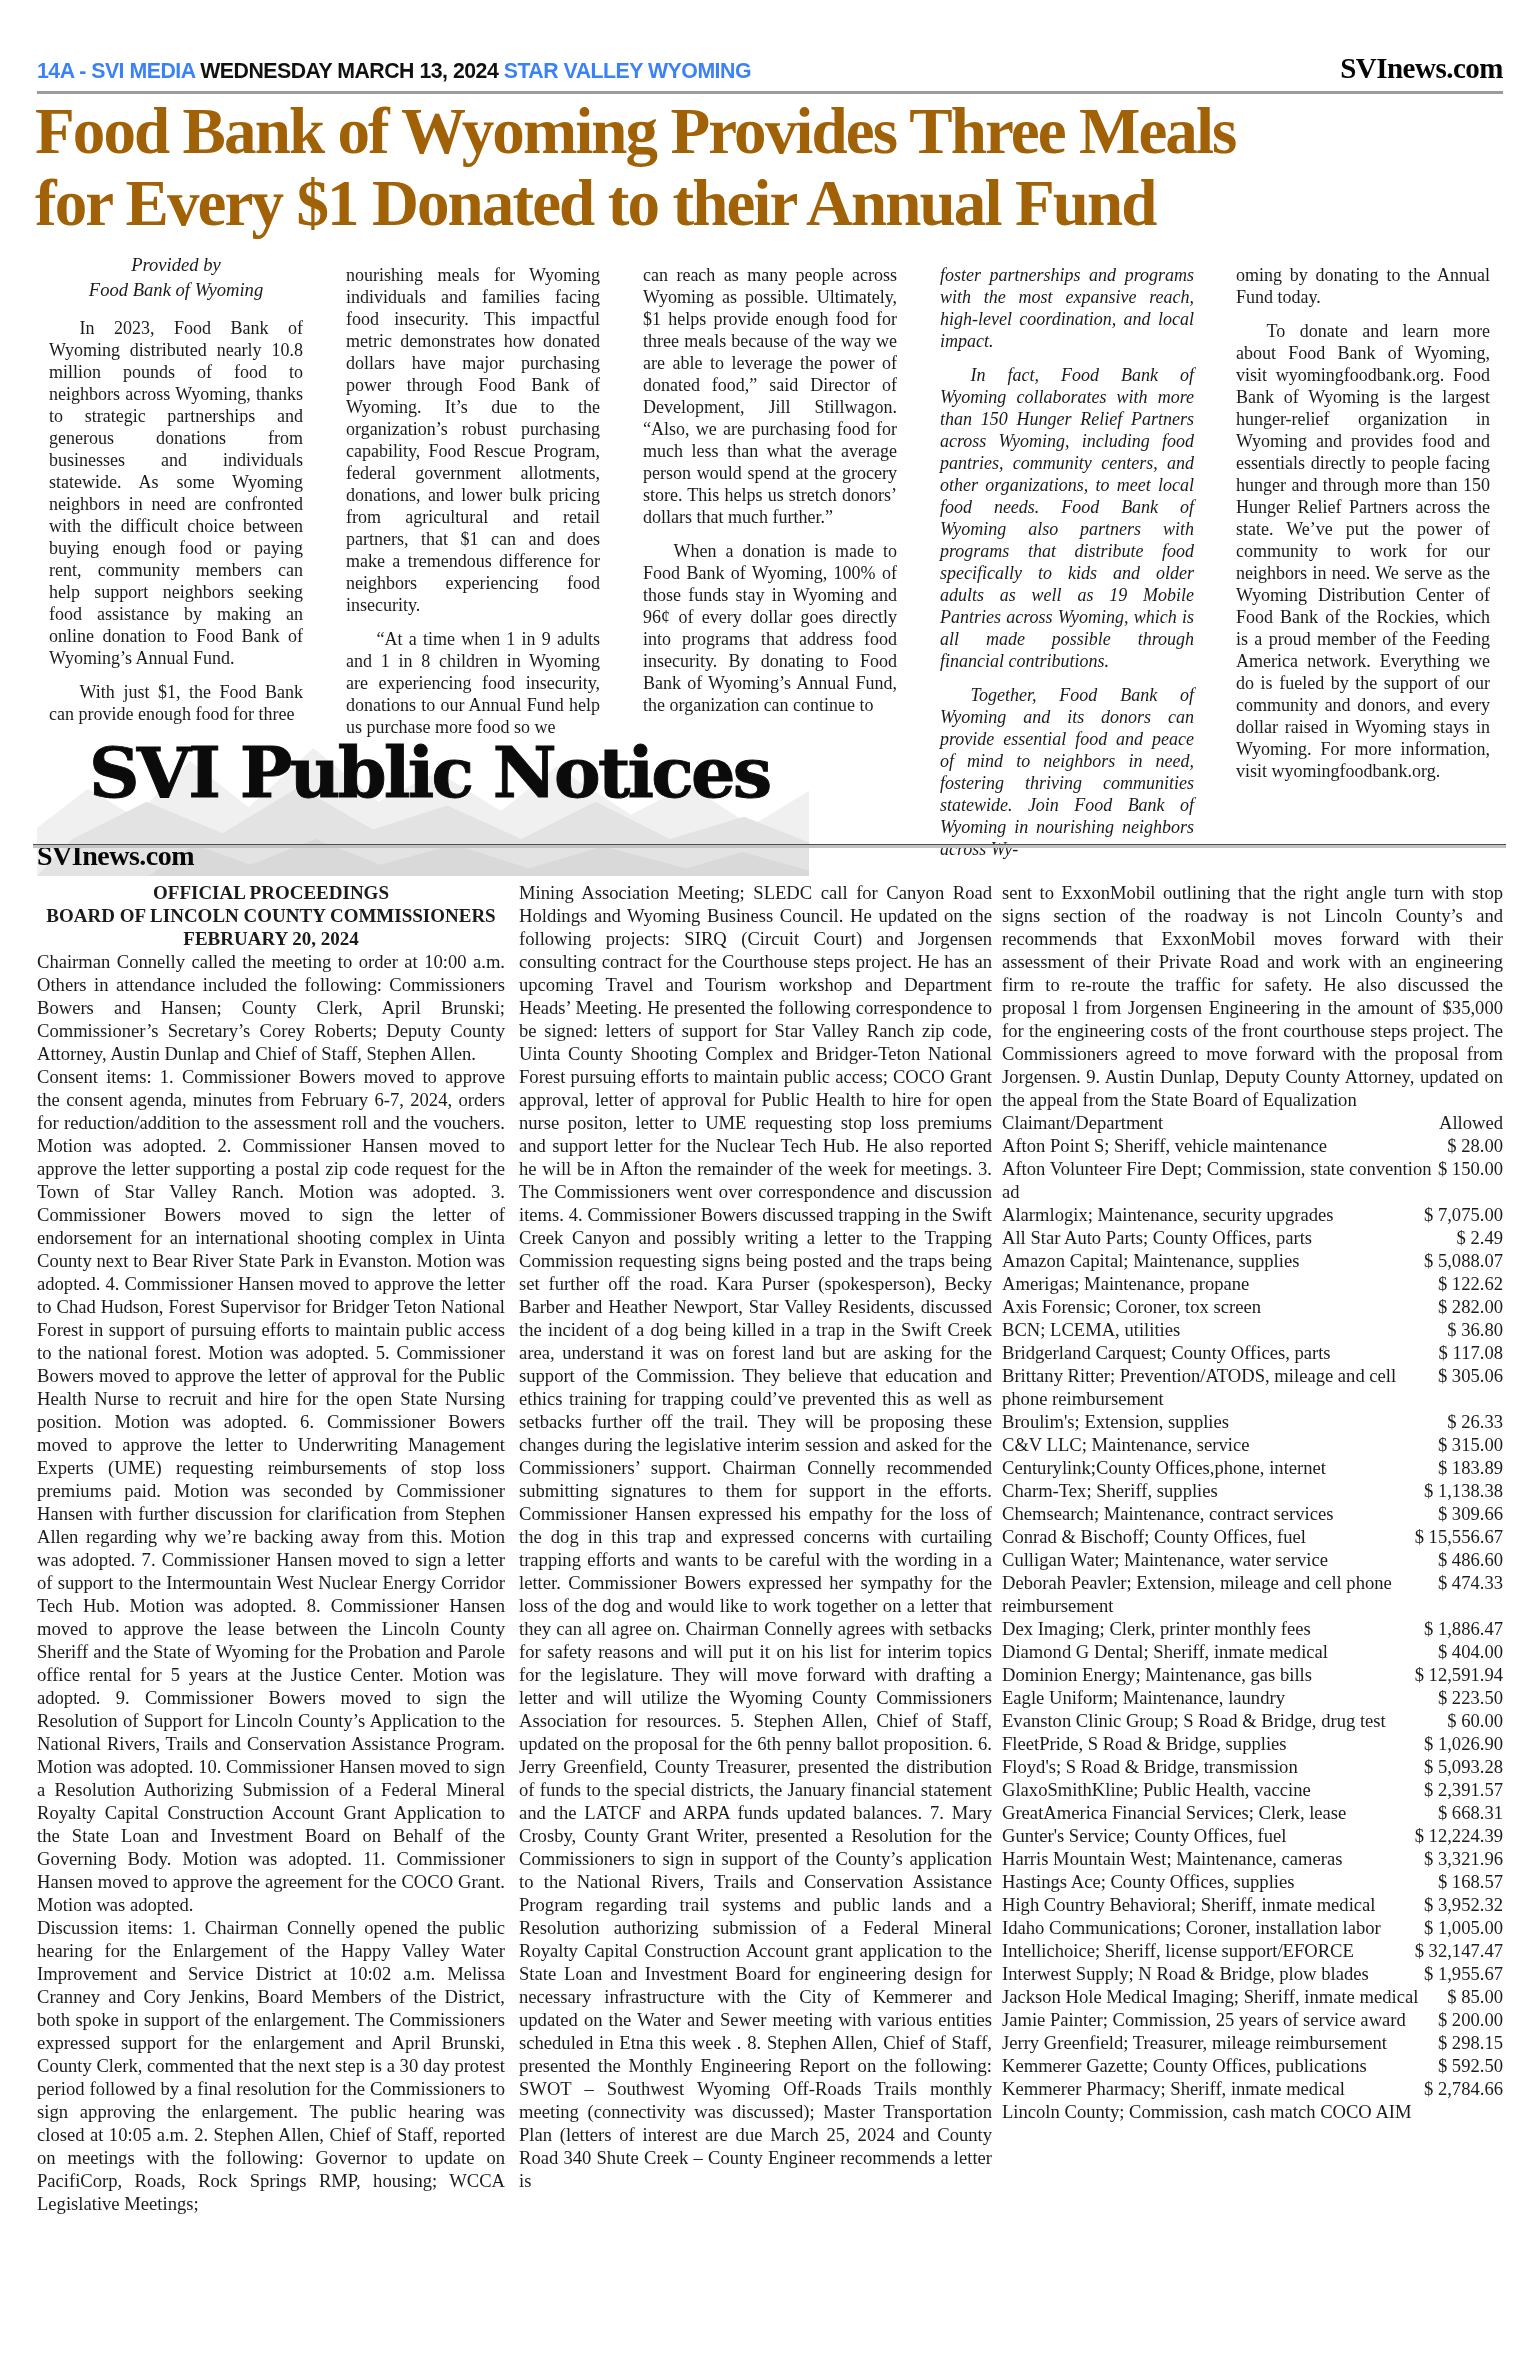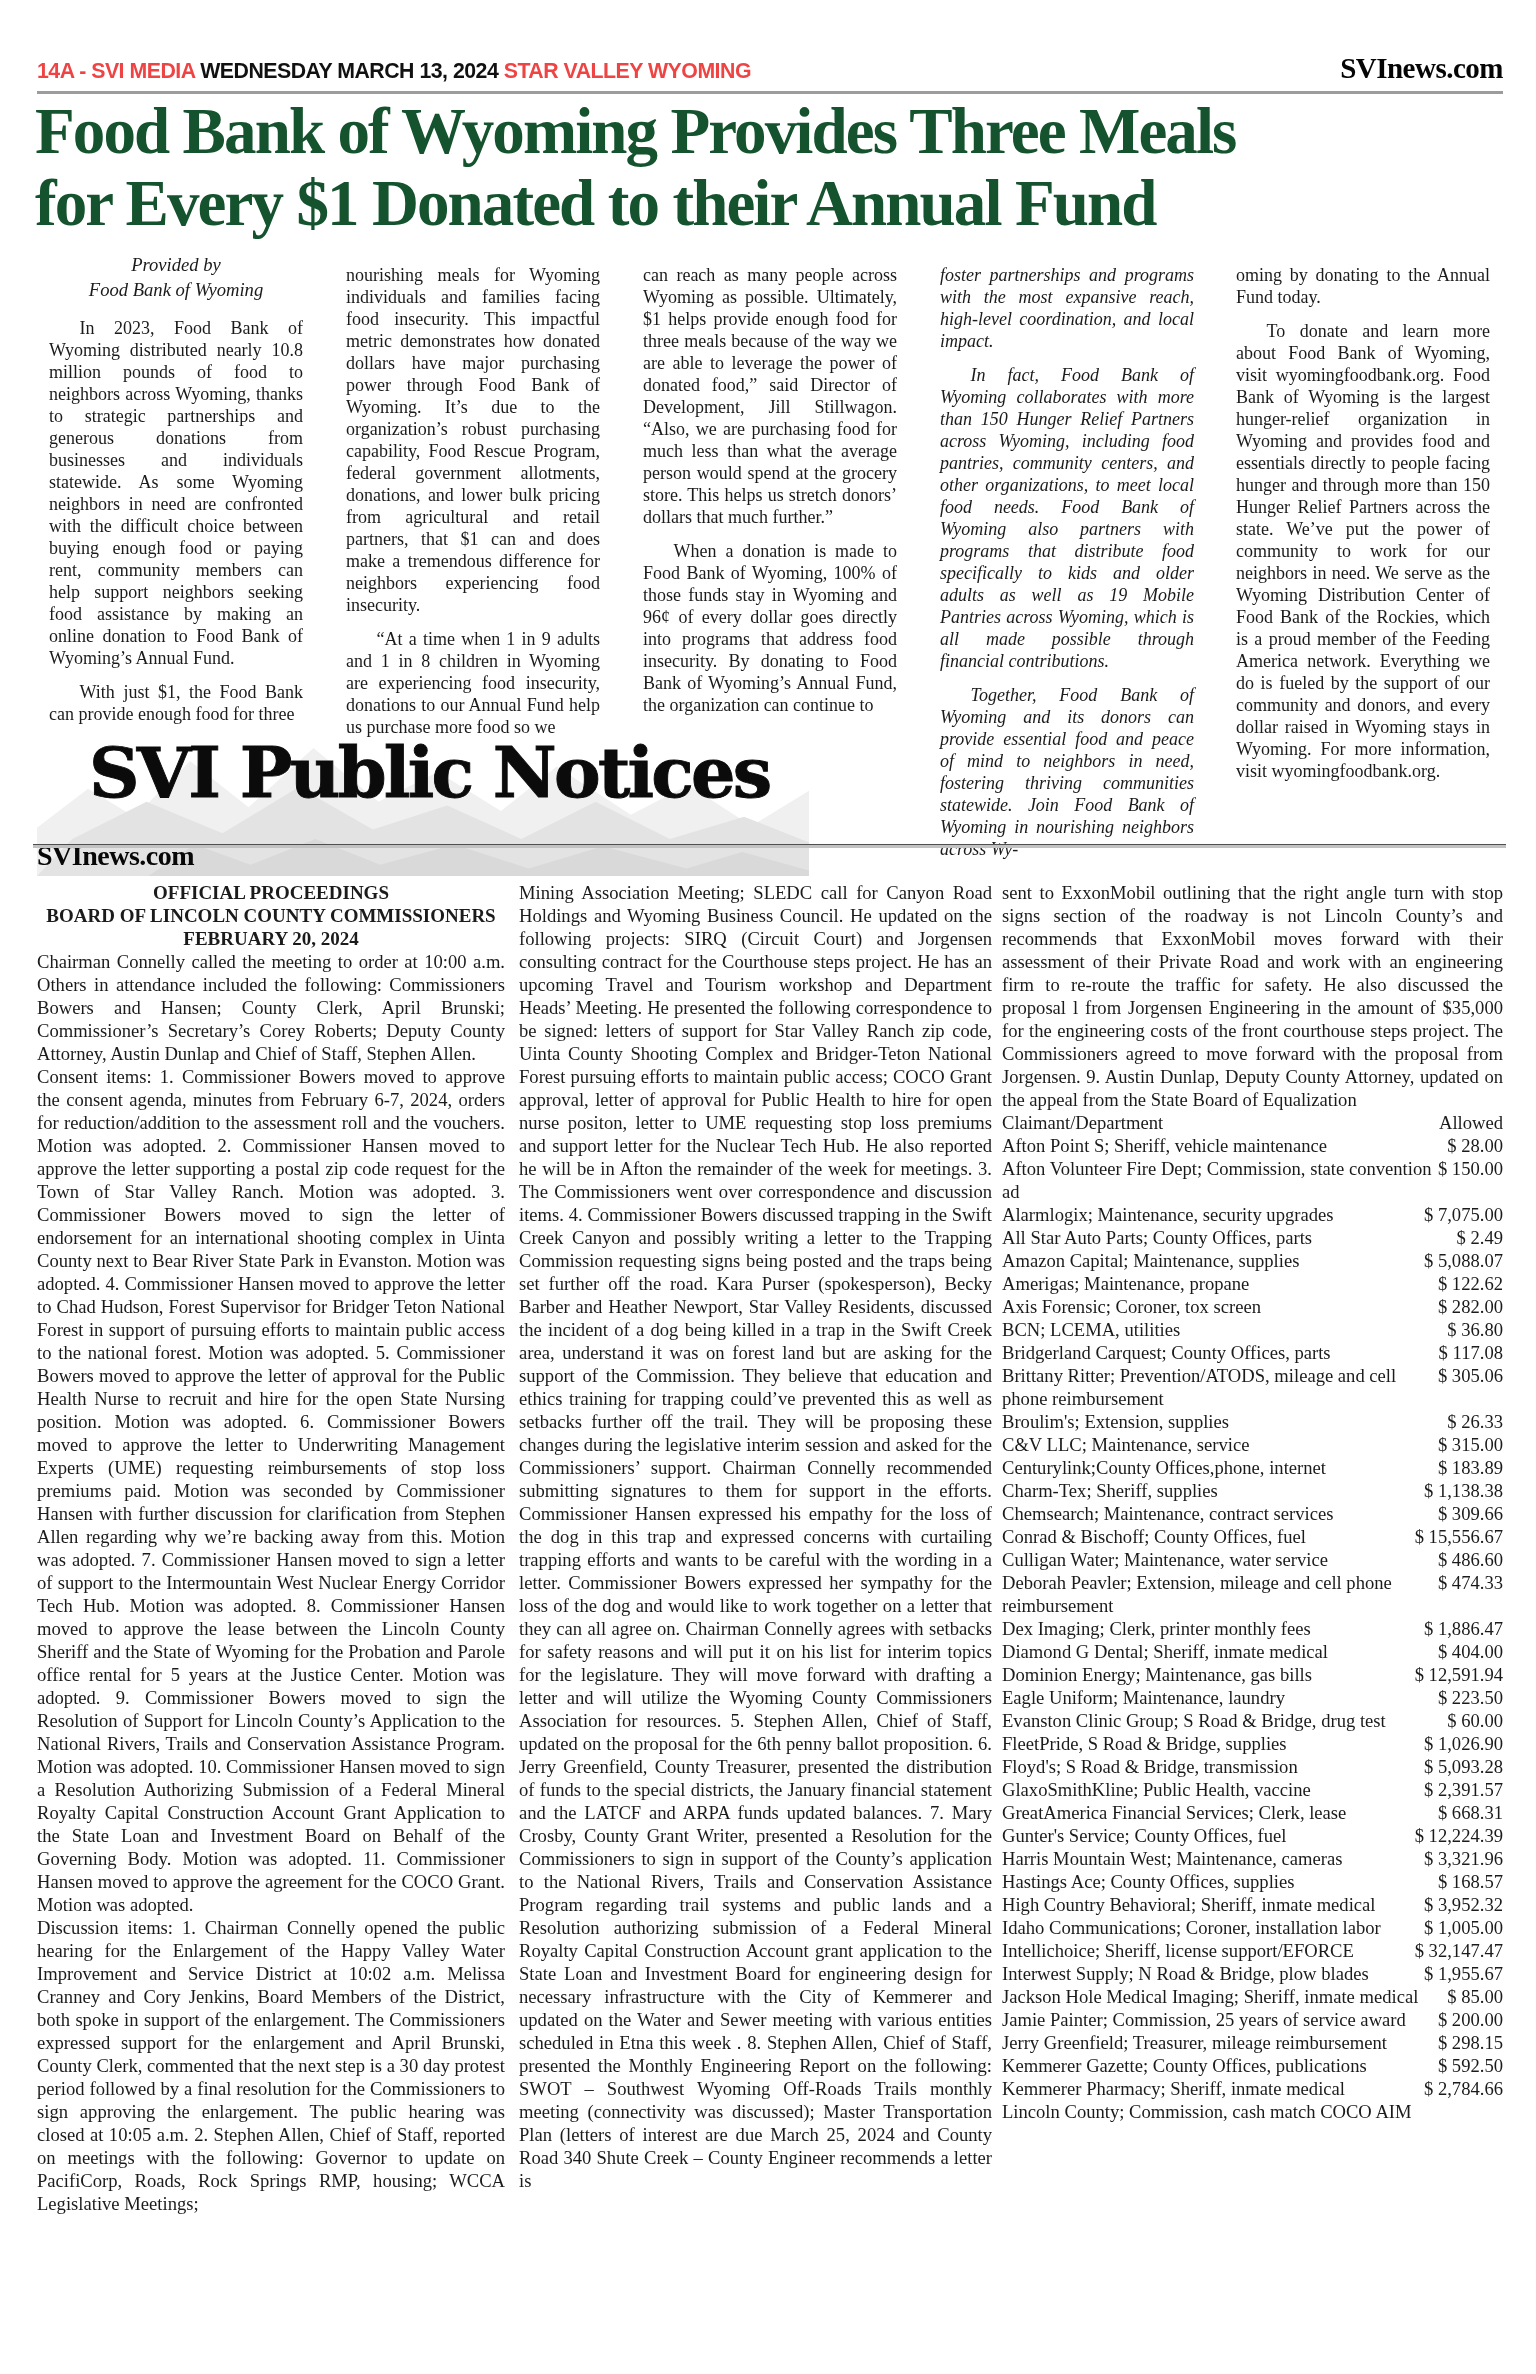--- a/index.html
+++ b/index.html
@@ -7,28 +7,28 @@
     position:relative; width:1536px; height:2375px; background:#ffffff;
     font-family:"Liberation Serif", serif; color:#1b1b1b; overflow:hidden;
     margin:0 auto;
   }
   
   .top-header {
     position:absolute; left:37px; right:33px; top:52px;
     display:flex; justify-content:space-between; align-items:baseline;
   }
   .kicker { font-family:"Liberation Sans", sans-serif; font-weight:bold; font-size:21.3px; letter-spacing:-0.5px; }
-  .kicker .gray { color:#ef4444; }
+  .kicker .gray { color:#3b82f6; }
   .kicker .black { color:#111; }
   .masthead-site { font-family:"Liberation Serif", serif; font-weight:bold; font-size:29px; color:#050505; letter-spacing:-0.5px; }
   .rule-top { position:absolute; left:37px; right:33px; top:91px; height:2.8px; background:#9c9c9c; }
   
   .headline {
     position:absolute; left:35px; right:33px; top:96px; margin:0;
-    font-family:"Liberation Serif", serif; font-weight:bold; color:#14532d;
+    font-family:"Liberation Serif", serif; font-weight:bold; color:#a16207;
     font-size:65px; line-height:1.1; letter-spacing:-1.9px;
   }
   
   .article { position:absolute; left:0; top:252px; width:100%; height:627px; }
   .acol { position:absolute; top:0; width:278px; height:627px; overflow:hidden;
           font-size:18px; line-height:22px; text-align:justify; }
   .acol.c1{left:37px;} .acol.c2{left:334px;} .acol.c3{left:631px;} .acol.c4{left:928px;font-style:italic;} .acol.c5{left:1224px;}
   .byline { text-align:center; font-style:italic; font-size:18.6px; line-height:1.35; margin-bottom:15px; font-weight:500;}
   .apara { margin:12px; }
   .apara.indent { text-indent:1.7em; }

